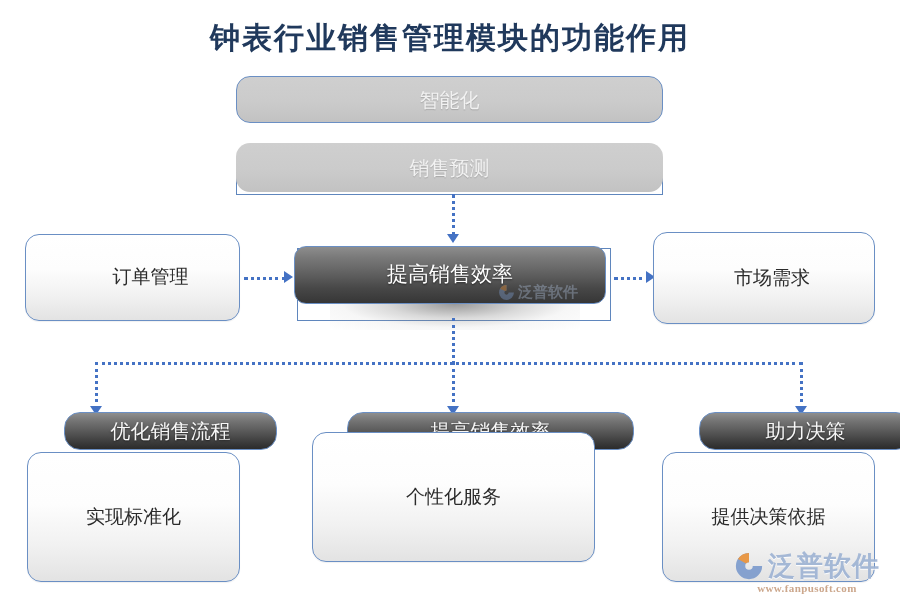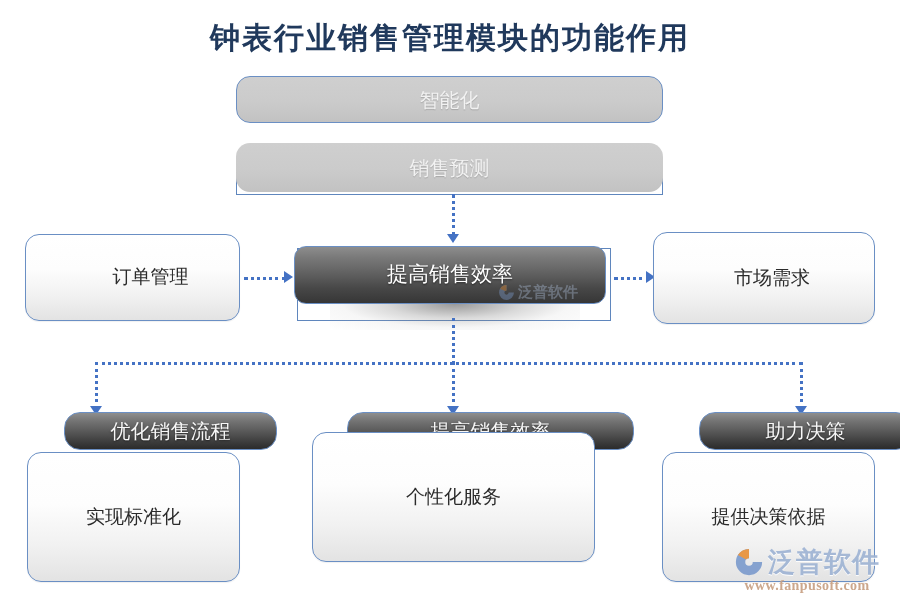--- a/index.html
+++ b/index.html
@@ -141,21 +141,21 @@
     gap: 4px;
   }
   #watermark .wm-text {
     font-size: 27px;
     font-weight: bold;
     color: #9fb4d4;
     letter-spacing: 1px;
     text-shadow: 0 1px 0 #ffffff;
   }
   #watermark .wm-url {
-    font-size: 14px;
+    font-size: 11px;
     font-family: "Liberation Serif", serif;
     font-weight: bold;
     color: #c8a083;
     letter-spacing: 0.4px;
     margin-top: -2px;
   }
   .wm-mark { width: 30px; height: 30px; flex: none; }
 
   
   #wm-echo {

